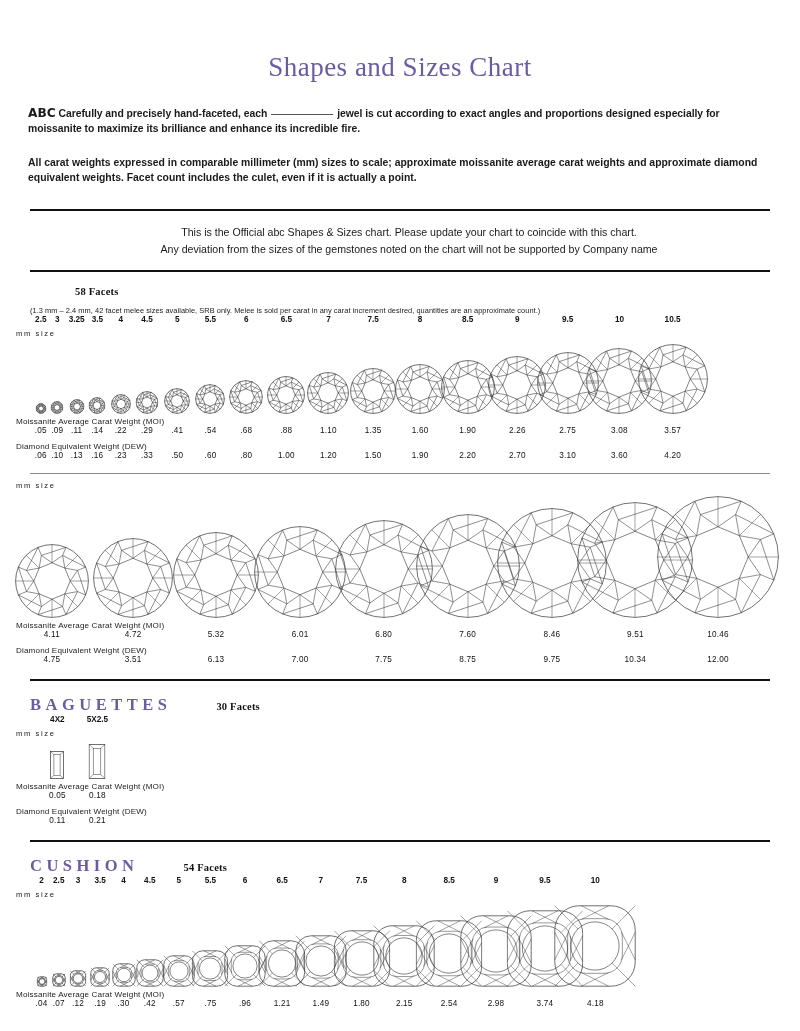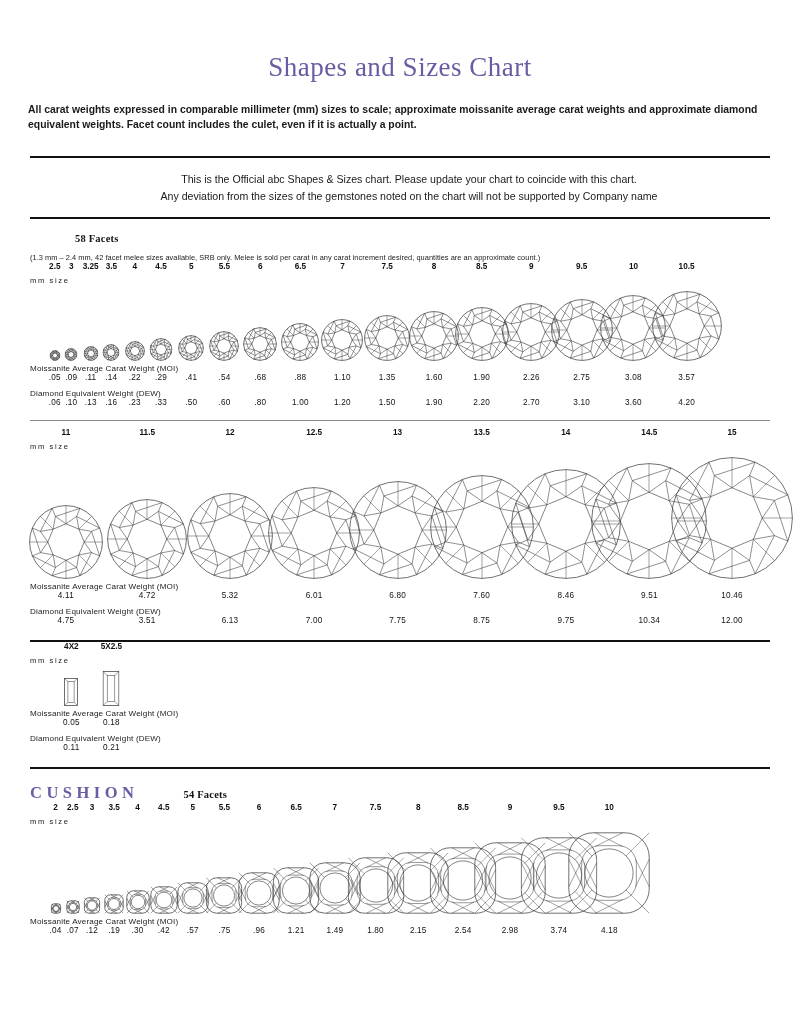--- a/index.html
+++ b/index.html
@@ -97,21 +97,21 @@
     padding-left:23px;
   }
   .sec-note{
     margin:9px 0 0 30px;
     font-size:7.4px;
     color:#1a1a1a;
     letter-spacing:0.05px;
   }
 
   
-  .rowblock{position:relative;margin-left:30px;}
+  .rowblock{position:relative;margin-left:16px;}
   .labels{position:relative;height:13px;}
   .labels .lbl{
     position:absolute;
     font-size:8.2px;
     font-weight:bold;
     color:#111;
     transform:translateX(-50%);
     white-space:nowrap;
   }
   .mmsize{
@@ -144,20 +144,24 @@
   }
   svg{display:block;}
 </style>
 </head>
 <body>
 
 <div class="page">
 
   <div class="title">Shapes and Sizes Chart</div>
 
+  <div class="intro">
+    <span class="abc">ABC</span>
+    <span>Carefully and precisely hand-faceted, each</span><span class="blank"></span><span>jewel is cut according to exact angles and proportions designed especially for moissanite to maximize its brilliance and enhance its incredible fire.</span>
+  </div>
 
   <div class="intro2">All carat weights expressed in comparable millimeter (mm) sizes to scale; approximate moissanite average carat weights and approximate diamond equivalent weights. Facet count includes the culet, even if it is actually a point.</div>
 
   <div class="rule-thick" style="margin-top:24px;"></div>
 
   <div class="notice">
     <div>This is the Official abc Shapes &amp; Sizes chart.  Please update your chart to coincide with this chart.</div>
     <div>Any deviation from the sizes of the gemstones noted on the chart will not be supported by Company name</div>
   </div>
 
@@ -1059,31 +1063,20 @@
             <span class="v" style="left:404.1379310344828px">1.90</span>
             <span class="v" style="left:451.7241379310345px">2.20</span>
             <span class="v" style="left:501.3793103448276px">2.70</span>
             <span class="v" style="left:551.7241379310345px">3.10</span>
             <span class="v" style="left:603.448275862069px">3.60</span>
             <span class="v" style="left:656.551724137931px">4.20</span>
           </div>
         </div>
         <div class="rule-thin" style="margin-top:9px;margin-bottom:7px;"></div>
         <div class="rowblock">
-          <div class="labels">
-            <span class="lbl" style="left:35.862068965517246px">11</span>
-            <span class="lbl" style="left:117.24137931034483px">11.5</span>
-            <span class="lbl" style="left:200px">12</span>
-            <span class="lbl" style="left:284.1379310344828px">12.5</span>
-            <span class="lbl" style="left:367.58620689655174px">13</span>
-            <span class="lbl" style="left:451.7241379310345px">13.5</span>
-            <span class="lbl" style="left:535.8620689655172px">14</span>
-            <span class="lbl" style="left:619.3103448275863px">14.5</span>
-            <span class="lbl" style="left:702.0689655172414px">15</span>
-          </div>
           <div class="mmsize">mm size</div>
           <div class="gems" style="height:126px">
             <span class="gem" style="left:35.862068965517246px">
               <svg width="74" height="74" viewBox="0 0 74 74">
                 <circle cx="37" cy="37" r="36.4" fill="none" stroke="#333" stroke-width="0.7"></circle>
                 <polygon points="37.00,18.80 49.87,24.13 55.20,37.00 49.87,49.87 37.00,55.20 24.13,49.87 18.80,37.00 24.13,24.13" fill="none" stroke="#333" stroke-width="0.6"></polygon>
                 <line x1="37.00" y1="18.80" x2="47.59" y2="11.44" stroke="#333" stroke-width="0.55"></line>
                 <line x1="37.00" y1="18.80" x2="26.41" y2="11.44" stroke="#333" stroke-width="0.55"></line>
                 <line x1="49.87" y1="24.13" x2="62.56" y2="26.41" stroke="#333" stroke-width="0.55"></line>
                 <line x1="49.87" y1="24.13" x2="47.59" y2="11.44" stroke="#333" stroke-width="0.55"></line>
@@ -1515,20 +1508,24 @@
             <span class="v" style="left:367.58620689655174px">7.75</span>
             <span class="v" style="left:451.7241379310345px">8.75</span>
             <span class="v" style="left:535.8620689655172px">9.75</span>
             <span class="v" style="left:619.3103448275863px">10.34</span>
             <span class="v" style="left:702.0689655172414px">12.00</span>
           </div>
         </div>
         <div class="rule-thick" style="margin-top:11px;"></div>
       </div>
       <div>
+        <div class="sec-head">
+      <span class="sec-title">BAGUETTES</span>
+      <span class="sec-facets">30 Facets</span>
+    </div>
         <div class="rowblock">
           <div class="labels">
             <span class="lbl" style="left:41.37931034482759px">4X2</span>
             <span class="lbl" style="left:81.37931034482759px">5X2.5</span>
           </div>
           <div class="mmsize">mm size</div>
           <div class="gems" style="height:39px">
             <span class="gem" style="left:41.37931034482759px">
               <svg width="14" height="28" viewBox="0 0 14 28">
                 <rect x="0.6" y="0.6" width="12.8" height="26.8" fill="none" stroke="#333" stroke-width="0.7"></rect>

